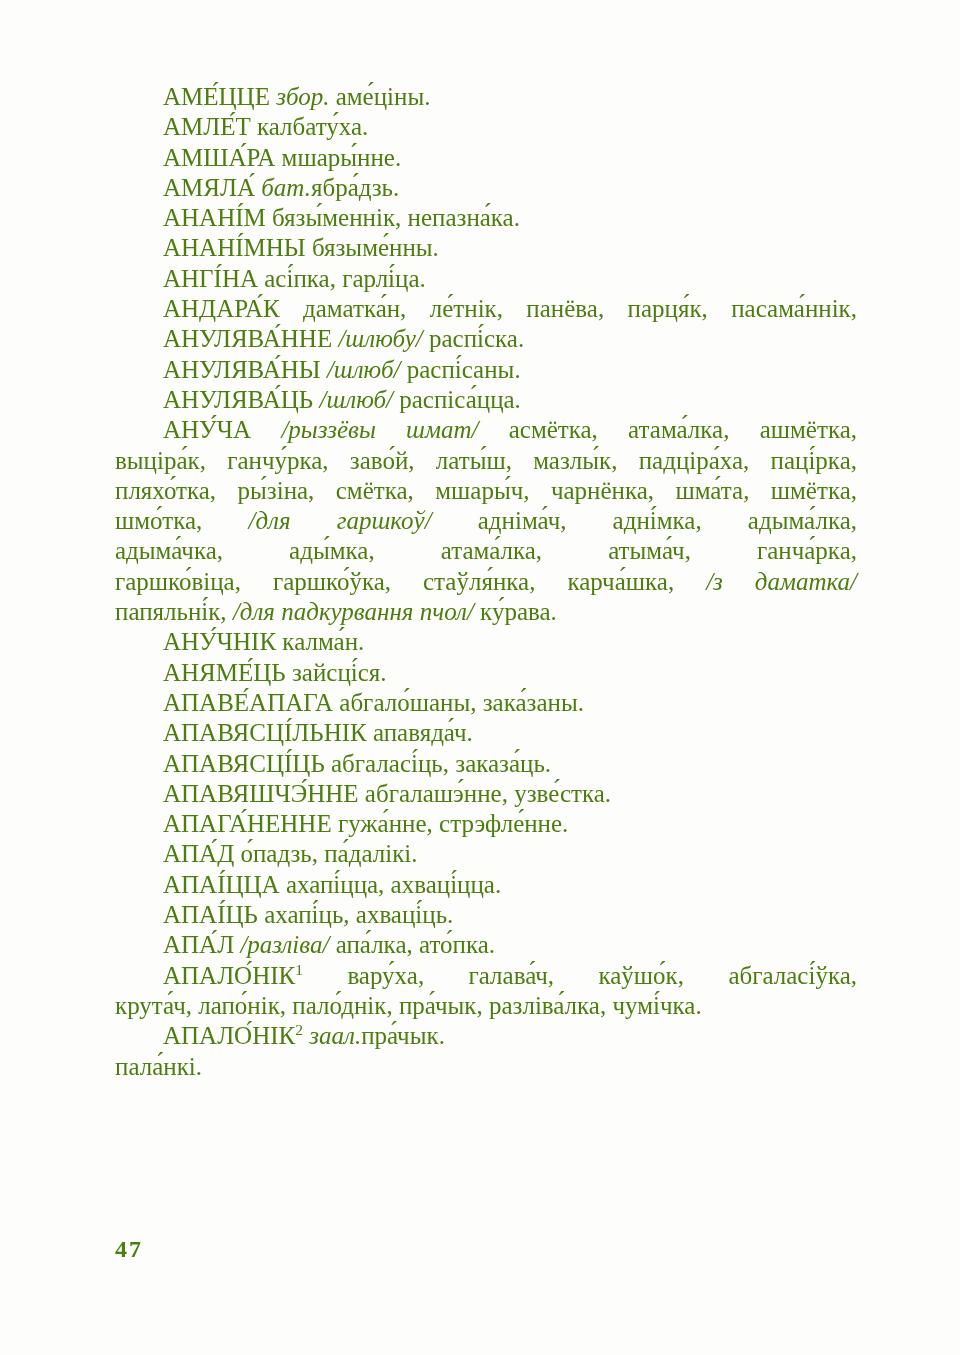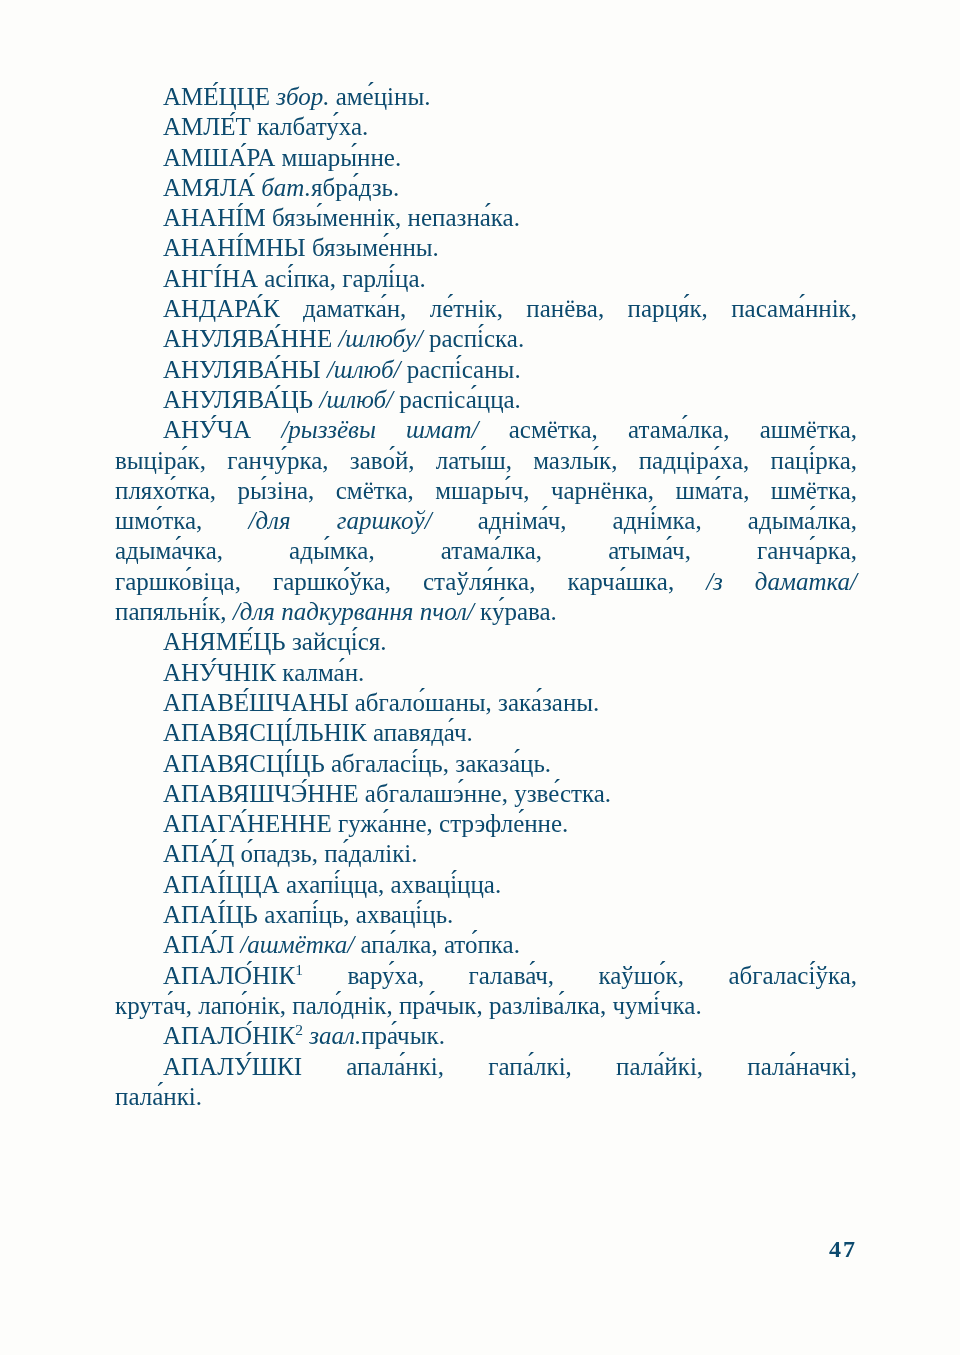--- a/index.html
+++ b/index.html
@@ -47,60 +47,59 @@
   .sup {
     font-size: 0.62em;
     vertical-align: super;
     line-height: 0;
   }
   .page-number {
     position: absolute;
     left: 115px;
     top: 1236px;
     width: 742px;
-    text-align: right;
+    text-align: left;
     font-size: 24px;
     font-weight: bold;
     letter-spacing: 2px;
   }
 </style>
 </head>
 <body style="background: rgb(253, 253, 251);">
 
-<div class="page" style="background: rgb(253, 253, 251); color: #0c4a6e;">
+<div class="page" style="background: rgb(253, 253, 251); color: #4d7c0f;">
   <div class="text-block">
       <div class="line indent nowrap"><span>АМЕ́ЦЦЕ </span><span class="it">збор.</span><span> аме́ціны.</span></div>
       <div class="line indent nowrap"><span>АМЛЕ́Т калбату́ха.</span></div>
       <div class="line indent nowrap"><span>АМША́РА мшары́нне.</span></div>
       <div class="line indent nowrap"><span>АМЯЛА́ </span><span class="it">бат.</span><span>ябра́дзь.</span></div>
       <div class="line indent nowrap"><span>АНАНІ́М бязы́меннік, непазна́ка.</span></div>
       <div class="line indent nowrap"><span>АНАНІ́МНЫ бязыме́нны.</span></div>
       <div class="line indent nowrap"><span>АНГІ́НА асі́пка, гарлі́ца.</span></div>
       <div class="line indent just"><span>АНДАРА́К даматка́н, ле́тнік, панёва, парця́к, пасама́ннік,</span></div>
       <div class="line indent nowrap"><span>АНУЛЯВА́ННЕ </span><span class="it">/шлюбу/</span><span> распі́ска.</span></div>
       <div class="line indent nowrap"><span>АНУЛЯВА́НЫ </span><span class="it">/шлюб/</span><span> распі́саны.</span></div>
       <div class="line indent nowrap"><span>АНУЛЯВА́ЦЬ </span><span class="it">/шлюб/</span><span> распіса́цца.</span></div>
       <div class="line indent just"><span>АНУ́ЧА </span><span class="it">/рыззёвы шмат/</span><span> асмётка, атама́лка, ашмётка,</span></div>
       <div class="line just"><span>выціра́к, ганчу́рка, заво́й, латы́ш, мазлы́к, падціра́ха, паці́рка,</span></div>
       <div class="line just"><span>пляхо́тка, ры́зіна, смётка, мшары́ч, чарнёнка, шма́та, шмётка,</span></div>
       <div class="line just"><span>шмо́тка, </span><span class="it">/для гаршкоў/</span><span> адніма́ч, адні́мка, адыма́лка,</span></div>
       <div class="line just"><span>адыма́чка, ады́мка, атама́лка, атыма́ч, ганча́рка,</span></div>
       <div class="line just"><span>гаршко́віца, гаршко́ўка, стаўля́нка, карча́шка, </span><span class="it">/з даматка/</span></div>
       <div class="line nowrap"><span>папяльні́к, </span><span class="it">/для падкурвання пчол/</span><span> ку́рава.</span></div>
+      <div class="line indent nowrap"><span>АНУ́ЧНІК калма́н.</span></div>
       <div class="line indent nowrap"><span>АНЯМЕ́ЦЬ зайсці́ся.</span></div>
-      <div class="line indent nowrap"><span>АНУ́ЧНІК калма́н.</span></div>
-      <div class="line indent nowrap"><span>АПАВЕ́ШЧАНЫ абгало́шаны, зака́заны.</span></div>
+      <div class="line indent nowrap"><span>АПАВЕ́АПАГА абгало́шаны, зака́заны.</span></div>
       <div class="line indent nowrap"><span>АПАВЯСЦІ́ЛЬНІК апавяда́ч.</span></div>
       <div class="line indent nowrap"><span>АПАВЯСЦІ́ЦЬ абгаласі́ць, заказа́ць.</span></div>
       <div class="line indent nowrap"><span>АПАВЯШЧЭ́ННЕ абгалашэ́нне, узве́стка.</span></div>
       <div class="line indent nowrap"><span>АПАГА́НЕННЕ гужа́нне, стрэфле́нне.</span></div>
       <div class="line indent nowrap"><span>АПА́Д о́падзь, па́далікі.</span></div>
       <div class="line indent nowrap"><span>АПАІ́ЦЦА ахапі́цца, ахваці́цца.</span></div>
       <div class="line indent nowrap"><span>АПАІ́ЦЬ ахапі́ць, ахваці́ць.</span></div>
-      <div class="line indent nowrap"><span>АПА́Л </span><span class="it">/ашмётка/</span><span> апа́лка, ато́пка.</span></div>
+      <div class="line indent nowrap"><span>АПА́Л </span><span class="it">/разліва/</span><span> апа́лка, ато́пка.</span></div>
       <div class="line indent just"><span>АПАЛО́НІК</span><span class="sup">1</span><span> вару́ха, галава́ч, каўшо́к, абгаласі́ўка,</span></div>
       <div class="line nowrap"><span>крута́ч, лапо́нік, пало́днік, пра́чык, разліва́лка, чумі́чка.</span></div>
       <div class="line indent nowrap"><span>АПАЛО́НІК</span><span class="sup">2</span><span> </span><span class="it">заал.</span><span>пра́чык.</span></div>
-      <div class="line indent just"><span>АПАЛУ́ШКІ апала́нкі, гапа́лкі, пала́йкі, пала́начкі,</span></div>
       <div class="line nowrap"><span>пала́нкі.</span></div>
     </div>
   <div class="page-number">47</div>
 </div>
 
 </body></html>

